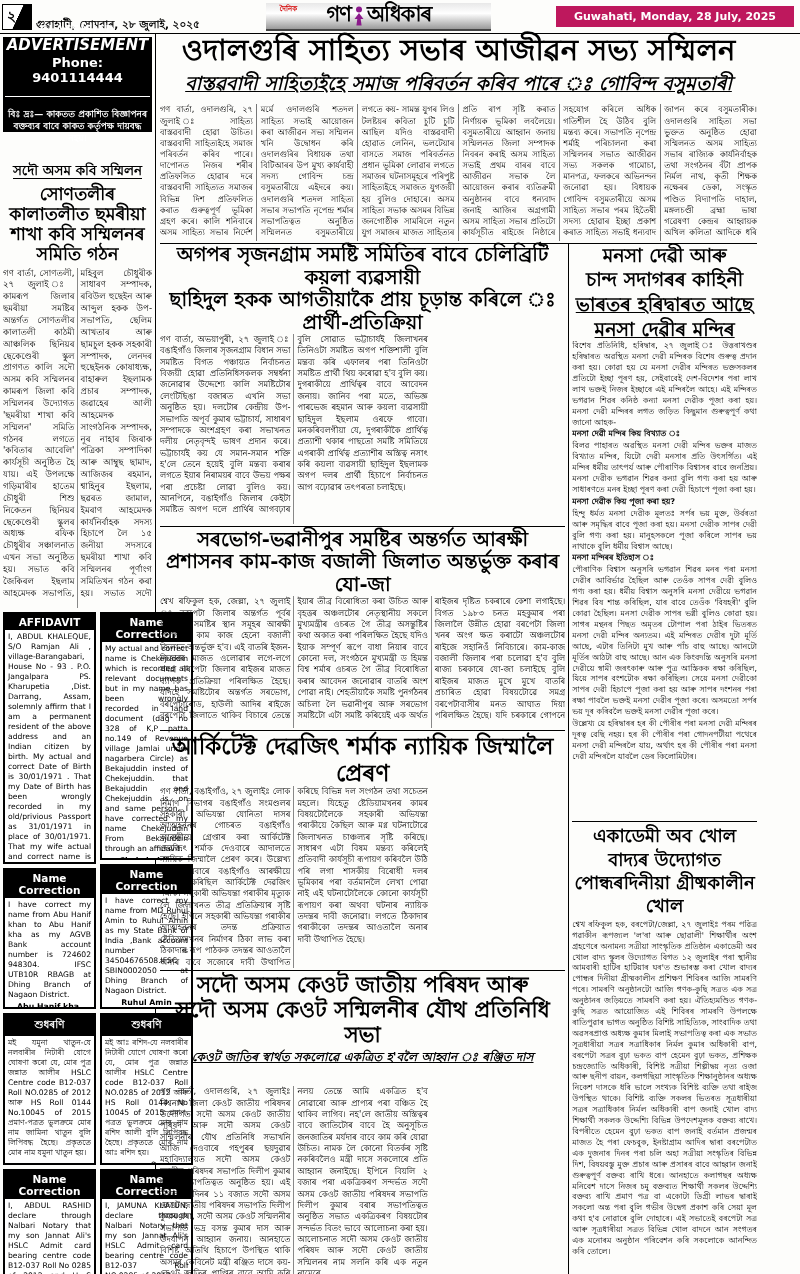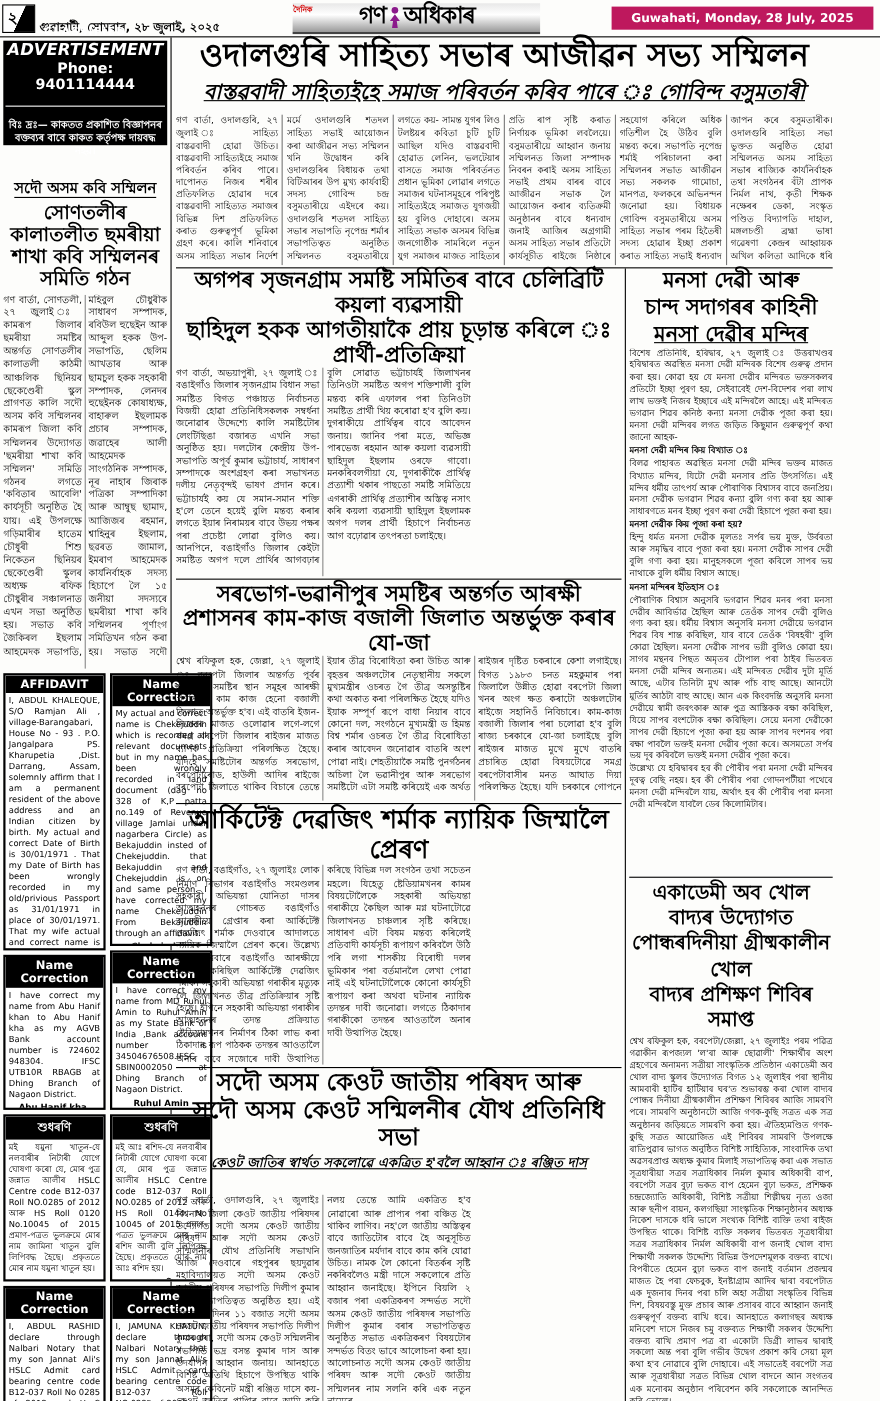--- a/index.html
+++ b/index.html
@@ -13,21 +13,21 @@
   .hdr { height:34px; display:flex; align-items:center; justify-content:space-between;
          padding:2px 6px 2px 2px; border-bottom:1.5px solid #000; }
   .hdr-left { display:flex; align-items:center; gap:4px; width:200px; }
   .pg-flag { width:30px; height:26px; background:linear-gradient(115deg,#fff 52%,#000 53%);
              border:1.5px solid #000; color:#000; font-weight:bold; font-size:14px;
              display:flex; align-items:center; justify-content:flex-start; padding-left:4px; }
   .hdr-date-as { font-size:10.5px; font-weight:bold;margin-top:17px; }
   .masthead { width:225px; height:28px; background:linear-gradient(#e8e8e8,#ffffff 40%,#9a9a9a);
               border-bottom:2px solid #444; display:flex; align-items:center; justify-content:center;
               position:relative; gap:2px; }
-  .mh-prefix { position:absolute; left:0; top:0; font-size:7px; font-weight:bold; color:#d40000; }
+  .mh-prefix { position:absolute; left:13px; top:0; font-size:7px; font-weight:bold; color:#d40000; }
   .mh-word { font-size:21px; font-weight:bold; letter-spacing:-1px; }
   .mh-icon { width:12px; height:20px; }
   .hdr-date-en { background:#be185d; color:#fff; font-weight:bold; font-size:11px;
                  padding:4px 18px; white-space:nowrap; }
   
   .content { display:flex; height:1240px; }
   .rail { width:156px; padding:3px 3px 0 3px; border-right:1px solid #000; }
   .main { width:604px; padding:0 3px 0 4px; }
   
   .classified { background:#000; color:#fff; text-align:center; height:95px; margin-bottom:3px;
@@ -141,21 +141,21 @@
             <div class="nbox-bd">I have correct my name from Abu Hanif khan to Abu Hanif kha as my AGVB Bank account number is 724602 948304. IFSC UTB10R RBAGB at Dhing Branch of Nagaon District.</div>
             <div class="nbox-sig">Abu Hanif kha.
 C/O : Sukur kha
 Vill.Garia Kawoimari
 PO.Balikatia.
 Dist.Nagaon(Assam)
 pin.782122</div>
           </div>
           <div class="nbox" style="height:152px;">
             <div class="nbox-hd">শুধৰণি</div>
-            <div class="nbox-bd">মই যমুনা খাতুন-যে নলবাৰীৰ নিটাৰী যোগে ঘোষণা কৰো যে, মোৰ পুত্ৰ জন্নাত আলীৰ HSLC Centre code B12-037 Roll NO.0285 of 2012 আৰু HS Roll 0120 No.10045 of 2015 প্ৰমাণ-পত্ৰত ভুলক্ৰমে মোৰ নাম জামিনা খাতুন বুলি লিপিবদ্ধ হৈছে। প্ৰকৃততে মোৰ নাম যমুনা খাতুন হয়।</div>
+            <div class="nbox-bd">মই যমুনা খাতুন-যে নলবাৰীৰ নিটাৰী যোগে ঘোষণা কৰো যে, মোৰ পুত্ৰ জন্নাত আলীৰ HSLC Centre code B12-037 Roll NO.0285 of 2012 আৰু HS Roll 0144 No.10045 of 2015 প্ৰমাণ-পত্ৰত ভুলক্ৰমে মোৰ নাম জামিনা খাতুন বুলি লিপিবদ্ধ হৈছে। প্ৰকৃততে মোৰ নাম যমুনা খাতুন হয়।</div>
             <div class="nbox-sig">যমুনা খাতুন
 গাঁও: লুৰ্ফুৰীয়া
 গো: অ: চিতুলী
 জিলা: বৰপেটা।</div>
           </div>
           <div class="nbox" style="height:160px;">
             <div class="nbox-hd">Name Correction</div>
             <div class="nbox-bd">I, ABDUL RASHID declare through Nalbari Notary that my son Jannat Ali's HSLC Admit card bearing centre code B12-037 Roll No 0285 of 2012 and H S Certificate bearing Roll 0144 No 10045 of 2015 my name have been wrongly recorded as Rashid Ali instead of Abdul Rashid. My actual and correct name is Abdul Rashid.</div>
 
           </div>
@@ -261,39 +261,39 @@
               <span class="cspan">হৈ অনুসূচিত জনজাতিৰ মৰ্যদাৰ বাবে কাম কৰি যোৱা উচিত। নামক লৈ কোনো বিতৰ্কৰ সৃষ্টি নকৰিবলৈও মন্ত্ৰী দাসে সকলোৰে প্ৰতি আহ্বান জনাইছে। ইপিনে বিয়লি ২ বজাৰ পৰা একত্ৰিকৰণ সন্দৰ্ভত সদৌ অসম কেওট জাতীয় পৰিষদৰ সভাপতি দিলীপ কুমাৰ বৰাৰ সভাপতিত্বত অনুষ্ঠিত সভাত একত্ৰিকৰণ বিষয়টোৰ সন্দৰ্ভত বিতং ভাবে আলোচনা কৰা হয়। আলোচনাত সদৌ অসম কেওট জাতীয় পৰিষদ আৰু সদৌ কেওট জাতীয় সন্মিলনৰ নাম সলনি কৰি এক নতুন নামেৰে</span>
             </div>
           </div>
         </div>
 
         <div class="rightcol">
 
           <div>
             <div class="hl mansa-hl">মনসা দেৱী আৰু</div>
             <div class="hl mansa-hl">চান্দ সদাগৰৰ কাহিনী</div>
+            <div class="hl mansa-hl2">ভাৰতৰ হৰিদ্বাৰত আছে</div>
             <div class="hl mansa-hl2">মনসা দেৱীৰ মন্দিৰ</div>
             <div class="bodytxt mansa-body">
               <p>বিশেষ প্ৰতিনিধি, হৰিদ্বাৰ, ২৭ জুলাই ঃ উত্তৰাখণ্ডৰ হৰিদ্বাৰত অৱস্থিত মনসা দেৱী মন্দিৰক বিশেষ গুৰুত্ব প্ৰদান কৰা হয়। কোৱা হয় যে মনসা দেৱীৰ মন্দিৰত ভক্তসকলৰ প্ৰতিটো ইচ্ছা পূৰণ হয়, সেইবাবেই দেশ-বিদেশৰ পৰা লাখ লাখ ভক্তই নিজৰ ইচ্ছাৰে এই মন্দিৰলৈ আহে। এই মন্দিৰত ভগৱান শিৱৰ কনিষ্ঠ কন্যা মনসা দেৱীক পূজা কৰা হয়। মনসা দেৱী মন্দিৰৰ লগত জড়িত কিছুমান গুৰুত্বপূৰ্ণ কথা জানো আহক-</p>
               <p class="subhead-b">মনসা দেৱী মন্দিৰ কিয় বিখ্যাত ঃ</p>
               <p>বিলৱ পাহাৰত অৱস্থিত মনসা দেৱী মন্দিৰ ভক্তৰ মাজত বিখ্যাত মন্দিৰ, যিটো দেৱী মনসাৰ প্ৰতি উৎসৰ্গিত। এই মন্দিৰ ধৰ্মীয় তাৎপৰ্য আৰু পৌৰাণিক বিশ্বাসৰ বাবে জনপ্ৰিয়। মনসা দেৱীক ভগৱান শিৱৰ কন্যা বুলি গণ্য কৰা হয় আৰু সাধাৰণতে মনৰ ইচ্ছা পূৰণ কৰা দেৱী হিচাপে পূজা কৰা হয়।</p>
               <p class="subhead-b">মনসা দেৱীক কিয় পূজা কৰা হয়?</p>
               <p>হিন্দু ধৰ্মত মনসা দেৱীক মূলতঃ সৰ্পৰ ভয় মুক্ত, উৰ্বৰতা আৰু সমৃদ্ধিৰ বাবে পূজা কৰা হয়। মনসা দেৱীক সাপৰ দেৱী বুলি গণ্য কৰা হয়। মানুহসকলে পূজা কৰিলে সাপৰ ভয় নাথাকে বুলি ধৰ্মীয় বিশ্বাস আছে।</p>
               <p class="subhead-b">মনসা মন্দিৰৰ ইতিহাস ঃ</p>
               <p>পৌৰাণিক বিশ্বাস অনুসৰি ভগৱান শিৱৰ মনৰ পৰা মনসা দেৱীৰ আবিৰ্ভাৱ হৈছিল আৰু তেওঁক সাপৰ দেৱী বুলিও গণ্য কৰা হয়। ধৰ্মীয় বিশ্বাস অনুসৰি মনসা দেৱীয়ে ভগৱান শিৱৰ বিষ শান্ত কৰিছিল, যাৰ বাবে তেওঁক 'বিষহৰী' বুলি কোৱা হৈছিল। মনসা দেৱীক সাপৰ ভগ্নী বুলিও কোৱা হয়। সাগৰ মন্থনৰ পিছত অমৃতৰ টোপাল পৰা ঠাইৰ ভিতৰত মনসা দেৱী মন্দিৰ অন্যতম। এই মন্দিৰত দেৱীৰ দুটা মূৰ্তি আছে, এটাৰ তিনিটা মুখ আৰু পাঁচ বাহু আছে। আনটো মূৰ্তিৰ আঠটা বাহু আছে। আন এক কিংবদন্তি অনুসৰি মনসা দেৱীয়ে স্বামী জৰৎকাৰু আৰু পুত্ৰ আস্তিকক ৰক্ষা কৰিছিল, যিয়ে সাপৰ বংশটোক ৰক্ষা কৰিছিল। সেয়ে মনসা দেৱীকো সাপৰ দেৱী হিচাপে পূজা কৰা হয় আৰু সাপৰ দংশনৰ পৰা ৰক্ষা পাবলৈ ভক্তই মনসা দেৱীৰ পূজা কৰে। অসমতো সৰ্পৰ ভয় দূৰ কৰিবলৈ ভক্তই মনসা দেৱীৰ পূজা কৰে।</p>
               <p>উল্লেখ্য যে হৰিদ্বাৰৰ হৰ কী পৌৰীৰ পৰা মনসা দেৱী মন্দিৰৰ দূৰত্ব বেছি নহয়। হৰ কী পৌৰীৰ পৰা গোদনপটীয়া পথেৰে মনসা দেৱী মন্দিৰলৈ যায়, অৰ্থাৎ হৰ কী পৌৰীৰ পৰা মনসা দেৱী মন্দিৰলৈ যাবলৈ ডেৰ কিলোমিটাৰ।</p>
             </div>
           </div>
 
           <div class="sep"></div>
 
           <div>
             <div class="hl khol-hl">একাডেমী অব খোল বাদ্যৰ উদ্যোগত</div>
             <div class="hl khol-hl">পোন্ধৰদিনীয়া গ্ৰীষ্মকালীন খোল</div>
-            <div class="hl khol-hl">বাদ্যৰ প্ৰশিক্ষণ শিবিৰ সমাপ্ত</div>
             <div class="bodytxt khol-body">শ্বেখ ৰফিকুল হক, বৰপেটা/জেল্লা, ২৭ জুলাইঃ পৰম পৱিত্ৰ গৱাকীন ৰূপজ্যল 'ল'ৰা আৰু ছোৱালী' শিক্ষাৰ্থীৰ অংশ গ্ৰহণেৰে অনামন্য সত্ৰীয়া সাংস্কৃতিক প্ৰতিষ্ঠান একাডেমী অব খোল বাদ্য স্কুলৰ উদ্যোগত বিগত ১২ জুলাইৰ পৰা স্থানীয় আমবাৰী হাটিৰ হাটিয়াৰ ঘৰ'ত শুভাৰম্ভ কৰা খোল বাদ্যৰ পোন্ধৰ দিনীয়া গ্ৰীষ্মকালীন প্ৰশিক্ষণ শিবিৰৰ আজি সামৰণি পৰে। সামৰণি অনুষ্ঠানটো আজি গণক-কুছি সত্ৰত এক সত্ৰ অনুষ্ঠানৰ জড়িয়তে সামৰণি কৰা হয়। ঐতিহ্যমণ্ডিত গণক-কুছি সত্ৰত আয়োজিত এই শিবিৰৰ সামৰণি উপলক্ষে ৰাতিপুৱাৰ ভাগত অনুষ্ঠিত বিশিষ্ট সাহিত্যিক, সাংবাদিক তথা অৱসৰপ্ৰাপ্ত অধ্যক্ষ কুমাৰ মিলাই সভাপতিত্ব কৰা এক সভাত সূত্ৰধাৰীয়া সত্ৰৰ সত্ৰাধিকাৰ নিৰ্মল কুমাৰ অধিকাৰী বাপ, বৰপেটা সত্ৰৰ বুঢ়া ভকত বাপ হেমেন বুঢ়া ভকত, প্ৰশিক্ষক চন্দ্ৰজ্যোতি অধিকাৰী, বিশিষ্ট সত্ৰীয়া শিল্পীদ্বয় নৃত্য ওজা আৰু ছনীপ বায়ন, কলগছিয়া সাংস্কৃতিক শিক্ষানুষ্ঠানৰ অধ্যক্ষ নিকেশ দাসকে ধৰি ভালে সংখ্যক বিশিষ্ট ব্যক্তি তথা ৰাইজ উপস্থিত থাকে। বিশিষ্ট ব্যক্তি সকলৰ ভিতৰত সূত্ৰধাৰীয়া সত্ৰৰ সত্ৰাধিকাৰ নিৰ্মল অধিকাৰী বাপ জনাই খোল বাদ্য শিক্ষাৰ্থী সকলক উদ্দেশ্যি বিভিন্ন উপদেশমূলক বক্তব্য ৰাখে। বিপৰীতে হেমেন বুঢ়া ভকত বাপ জনাই বৰ্তমান প্ৰজন্মৰ মাজত হৈ পৰা ফেচবুক, ইনষ্টাগ্ৰাম আদিৰ দ্বাৰা বৰপেটাত এক দুজনাৰ দিনৰ পৰা চলি অহা সত্ৰীয়া সংস্কৃতিৰ বিভিন্ন দিশ, বিষয়বস্তু মুক্ত প্ৰচাৰ আৰু প্ৰসাৰৰ বাবে আহ্বান জনাই গুৰুত্বপূৰ্ণ বক্তব্য ৰাখি ধৰে। আনহাতে কলাগছৰ অধ্যক্ষ মনিবেশ দাসে নিজৰ চমু বক্তব্যত শিক্ষাৰ্থী সকলৰ উদ্দেশ্যি বক্তব্য ৰাখি প্ৰমাণ পত্ৰ বা একোটা ডিগ্ৰী লাভৰ দ্বাৰাই সকলো অন্ত পৰা বুলি গভীৰ উদ্বেগ প্ৰকাশ কৰি সেয়া মূল কথা হ'ব নোৱাৰে বুলি দোহাৰে। এই সভাতেই বৰপেটা সত্ৰ আৰু সূত্ৰধাৰীয়া সত্ৰত বিভিন্ন খোল বাদনে আন সংগতৰ এক মনোৰম অনুষ্ঠান পৰিবেশন কৰি সকলোকে আনন্দিত কৰি তোলে।</div>
           </div>
         </div>
 
       </div>
     </div>
   </div>
 </div>
 
 </body></html>

